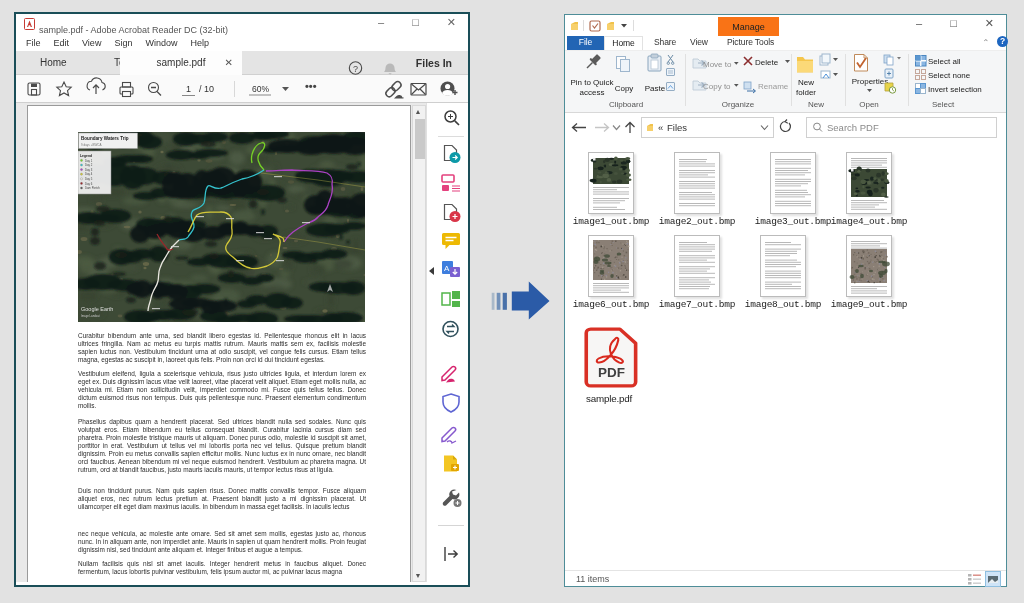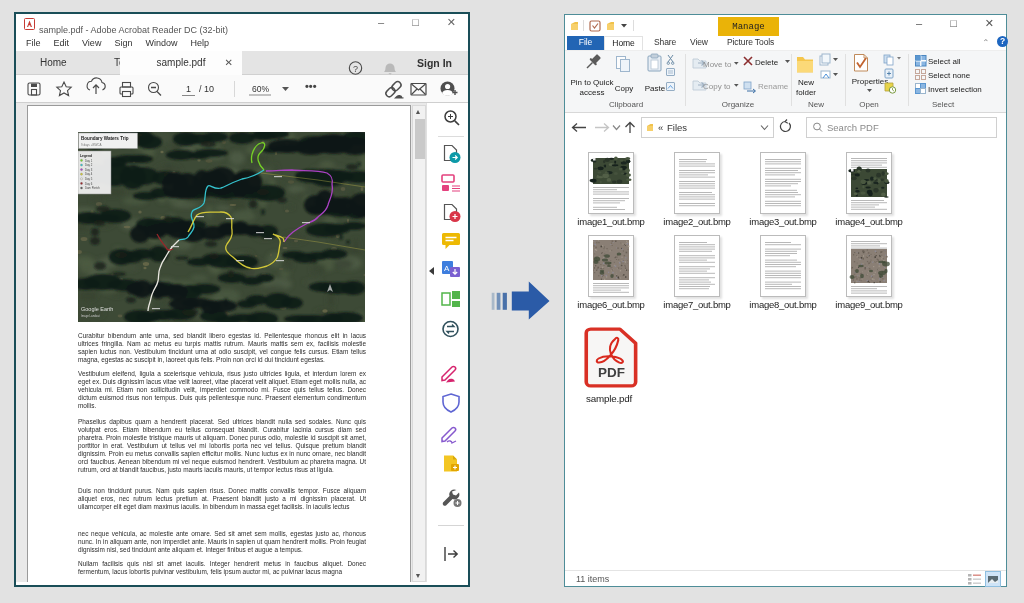--- a/index.html
+++ b/index.html
@@ -24,30 +24,30 @@
 #acro .tools { position:absolute; left:410px; top:0px; width:42px; height:479px; background:#fff; border-left:1px solid #e0e0e0; }
 
 #map { position:absolute; left:50px; top:26px; width:287px; height:190px; }
 
 .ptxt { position:absolute; left:50px; width:288px; font-size:6.45px; line-height:8px; color:#2c2c2c; text-align:justify; }
 
 #arrow { position:absolute; left:490px; top:280px; }
 
 #exp { position:absolute; left:564px; top:14px; width:443px; height:573px; background:#fff; border:1px solid #4e8d98; }
 #exp .etitle { position:relative; height:21px; background:#fff; }
-#exp .managetab { position:absolute; left:153px; top:2px; width:61px; height:19px; background:#eab308; text-align:center; font-size:9px; color:#222; line-height:20px;font-family:Liberation Mono, monospace; }
+#exp .managetab { position:absolute; left:153px; top:2px; width:61px; height:19px; background:#f97316; text-align:center; font-size:9px; color:#222; line-height:20px; }
 #exp .ewinbtns { position:absolute; right:12px; top:2px; display:flex; gap:28px; color:#555; font-size:11px; }
 #exp .etabs { position:relative; height:14px; background:#fff; font-size:8.5px; letter-spacing:-0.1px; color:#333; }
 #exp .etabs span { position:absolute; top:0; height:14px; line-height:13px; }
 #exp .ribbon { position:relative; height:63px; background:#f5f6f7; border-top:1px solid #eee; border-bottom:1px solid #d8d8d8; font-size:8.5px; color:#444; }
 #exp .addr { position:relative; height:29px; background:#fff; font-size:9.5px; color:#333; }
 #exp .content { position:relative; height:428px; background:#fff; }
 #exp .statusbar { position:relative; height:28px; border-top:1px solid #e4e4e4; font-size:9px; color:#555; }
 
-.fitem { position:absolute; width:82px; text-align:center; }
+.fitem { position:absolute; width:82px; text-align:center;font-family:Liberation Mono, monospace; }
 .fitem .thumb { position:relative; margin:0 auto; background:#fff; border:1px solid #bbb; box-shadow:2px 2px 2px rgba(0,0,0,0.12); }
 .fitem .lbl { margin-top:2px; font-size:9.5px; letter-spacing:-0.25px; color:#1b1b1b; line-height:11px; }
 svg { display:block; }
 </style>
 </head>
 <body>
 <div id="stage">
 
 <div id="acro">
   <div class="titlebar">
@@ -73,21 +73,21 @@
   <div class="tabbar">
     <span class="tb" style="left:24px;font-size:10px;">Home</span>
     <span class="tb" style="left:70px;font-size:10px;margin-left:28px;">Tools</span>
     <div class="atab">sample.pdf<span class="x">✕</span></div>
     <svg class="tb" style="left:332px;top:5px;" width="60" height="15" viewBox="0 0 60 15">
       <circle cx="7.5" cy="7.5" r="6.2" fill="none" stroke="#4a4a4a" stroke-width="1.1"></circle>
       <text x="7.5" y="11" font-size="9" fill="#4a4a4a" text-anchor="middle">?</text>
       <path d="M36 11.5 c0 0 1.5 -1 1.5 -4.2 a4.5 4.3 0 0 1 9 0 c0 3.2 1.5 4.2 1.5 4.2 z" fill="#b9b9b9"></path>
       <path d="M40.5 12.8 a1.7 1.7 0 0 0 3.2 0 z" fill="#b9b9b9"></path>
     </svg>
-    <div class="signin">Sign In</div>
+    <div class="signin">Files In</div>
   </div>
   <div class="toolbar">
   <svg width="452" height="28" viewBox="0 0 452 28">
     <g stroke="#4a4a4a" fill="none" stroke-width="1.1">
       <rect x="12" y="8" width="12" height="12" rx="1.5"></rect>
       <rect x="15" y="8.6" width="6" height="3.4" fill="#4a4a4a" stroke="none"></rect>
       <rect x="15.5" y="14.5" width="5" height="5.5"></rect>
       <path d="M48 7 L50.2 11.7 55.2 12.2 51.5 15.6 52.6 20.6 48 18 43.4 20.6 44.5 15.6 40.8 12.2 45.8 11.7 Z"></path>
       <path d="M74 15 a4.5 4.5 0 0 1 1.5 -8.7 a5.5 5.5 0 0 1 10.5 1.2 a3.8 3.8 0 0 1 0.5 7.4"></path>
       <path d="M80 19 L80 10.5 M77 13 L80 9.8 L83 13" stroke-width="1.2"></path>
@@ -912,21 +912,21 @@
               <rect x="4" y="39.0" width="33" height="1" fill="#b8b8b8"></rect>
               <rect x="4" y="41.2" width="36" height="1" fill="#b8b8b8"></rect>
               <rect x="4" y="43.4" width="36" height="1" fill="#b8b8b8"></rect>
               <rect x="4" y="45.6" width="36" height="1" fill="#b8b8b8"></rect>
               <rect x="4" y="50.0" width="36" height="1" fill="#b8b8b8"></rect>
               <rect x="4" y="52.2" width="36" height="1" fill="#b8b8b8"></rect>
             </svg>
           </div>
           <div class="lbl">image2_out.bmp</div>
         </div>
-        <div class="fitem" style="left:177px;top:10px;">
+        <div class="fitem" style="left:187px;top:10px;">
           <div class="thumb" style="width:46px;height:62px;">
             <svg width="44" height="60" viewBox="0 0 44 60">
               <rect x="0" y="0" width="44" height="60" fill="#fff"></rect>
               <rect x="4" y="6.0" width="36" height="1" fill="#b8b8b8"></rect>
               <rect x="4" y="8.2" width="36" height="1" fill="#b8b8b8"></rect>
               <rect x="4" y="10.4" width="36" height="1" fill="#b8b8b8"></rect>
               <rect x="4" y="14.8" width="36" height="1" fill="#b8b8b8"></rect>
               <rect x="4" y="17.0" width="33" height="1" fill="#b8b8b8"></rect>
               <rect x="4" y="19.2" width="36" height="1" fill="#b8b8b8"></rect>
               <rect x="4" y="21.4" width="30" height="1" fill="#b8b8b8"></rect>

